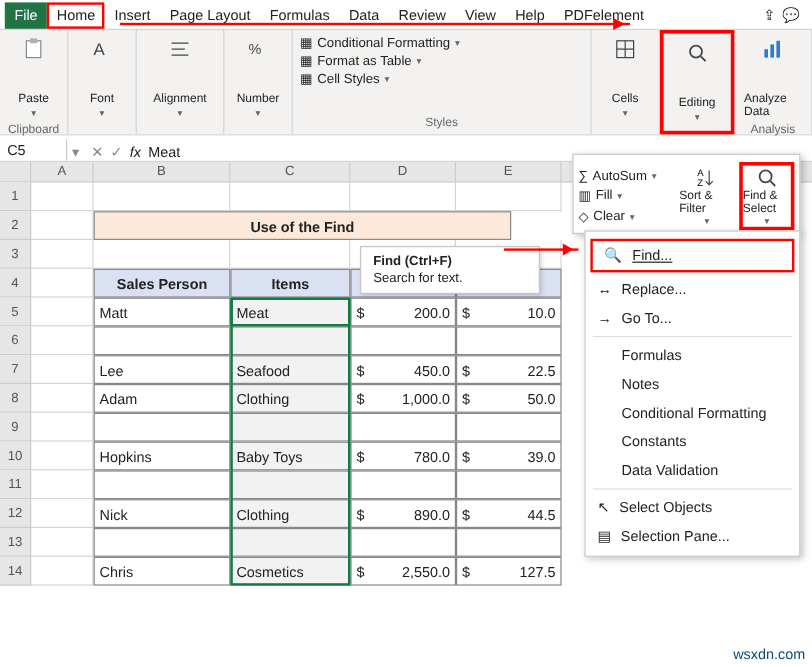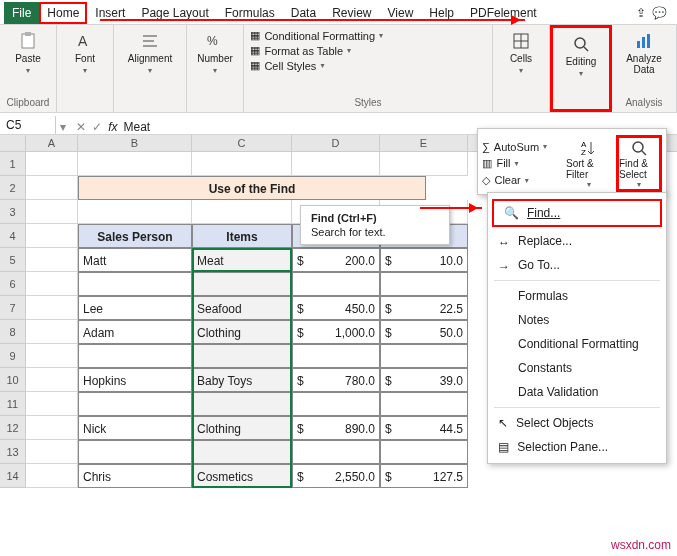--- a/index.html
+++ b/index.html
@@ -10,21 +10,21 @@
 .tab.home { border: 2px solid red; padding: 2px 6px; }
 .qat { margin-left: auto; display: flex; gap: 6px; align-items: center; padding-right: 6px; }
 .red-arrow { position: absolute; top: 19px; left: 100px; width: 425px; height: 2px; background: red; }
 .red-arrow::after { content: ""; position: absolute; right: -1px; top: -4px; border: 5px solid transparent; border-left: 10px solid red; }
 .ribbon-body { display: flex; border-bottom: 1px solid #d4d4d4; background: #f3f2f1; height: 88px; }
 .group { border-right: 1px solid #d4d4d4; display: flex; flex-direction: column; align-items: center; justify-content: space-between; padding: 4px 6px 2px; }
 .group-inner { display: flex; gap: 8px; align-items: flex-start; flex: 1; }
 .group-label { font-size: 10px; color: #666; padding: 2px 0; }
 .vbtn { display: flex; flex-direction: column; align-items: center; gap: 2px; width: 44px; cursor: pointer; padding: 2px; }
 .vbtn .ic { width: 20px; height: 20px; }
-.vbtn small { font-size: 10px; text-align: center; }
+.vbtn small { font-size: 10px; text-align: left; margin-top: 24px; }
 .drop { font-size: 8px; color: #666; }
 .styles-col { display: flex; flex-direction: column; gap: 2px; font-size: 11px; }
 .styles-col div { display: flex; align-items: center; gap: 4px; cursor: pointer; }
 .editing-box { border: 3px solid red; }
 .namebox-row { display: flex; align-items: flex-end; border-bottom: 1px solid #d4d4d4; height: 22px; background: #fff; }
 .namebox { width: 56px; border-right: 1px solid #ccc; padding: 2px 6px; }
 .fx-area { display: flex; align-items: center; gap: 6px; padding: 0 6px; flex: 1; }
 .ghead { display: flex; background: #e6e6e6; border-bottom: 1px solid #ccc; }
 .corner { width: 26px; border-right: 1px solid #ccc; background: #e6e6e6; }
 .ch { border-right: 1px solid #ccc; text-align: center; font-size: 11px; color: #555; padding: 2px 0; }
@@ -49,21 +49,21 @@
 .edit-panel .toprow .bigbtn { display: flex; flex-direction: column; align-items: center; width: 46px; font-size: 10px; cursor: pointer; }
 .fs-box { border: 3px solid red; }
 .fs-menu { position: absolute; right: 10px; top: 192px; background: #fff; border: 1px solid #c8c6c4; box-shadow: 2px 2px 6px rgba(0,0,0,0.25); width: 180px; padding: 4px 0; font-size: 12px; }
 .fs-menu .mi { display: flex; align-items: center; gap: 8px; padding: 5px 10px; cursor: pointer; }
 .fs-menu .sep { height: 1px; background: #e1dfdd; margin: 3px 6px; }
 .fs-menu .find-hi { border: 2px solid red; margin: 2px 4px; }
 .red-arrow2 { position: absolute; width: 62px; height: 2px; background: red; }
 .red-arrow2::after { content: ""; position: absolute; right: -1px; top: -4px; border: 5px solid transparent; border-left: 9px solid red; }
 .uchar { display: inline-block; text-align: center; }
 svg { display: block; }
-.watermark { position: absolute; right: 6px; bottom: 4px; color: #be185d; font-size: 12px; }
+.watermark { position: absolute; right: 6px; bottom: 4px; color: #0c4a6e; font-size: 12px; }
 </style>
 </head>
 <body>
 
 <div class="ribbon-tabs">
   <div class="tab file">File</div>
   <div class="tab home">Home</div>
   <div class="tab">Insert</div>
   <div class="tab">Page Layout</div>
   <div class="tab">Formulas</div>

